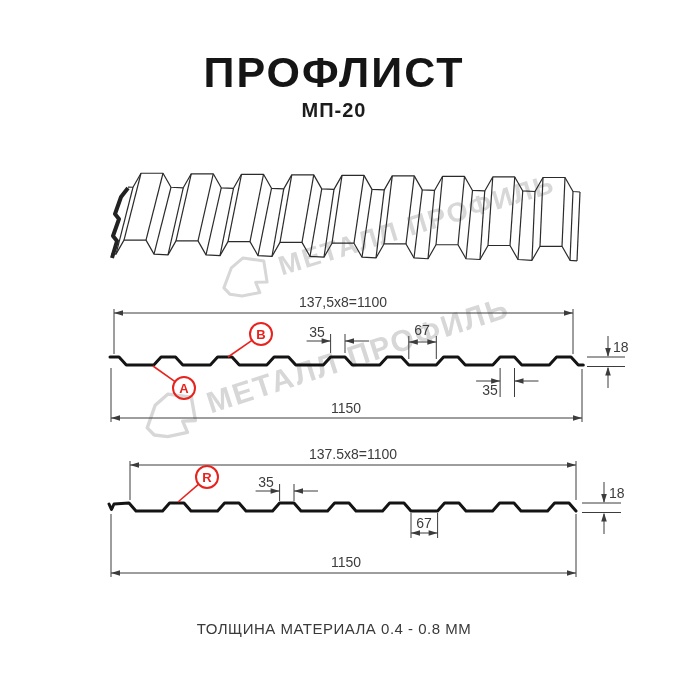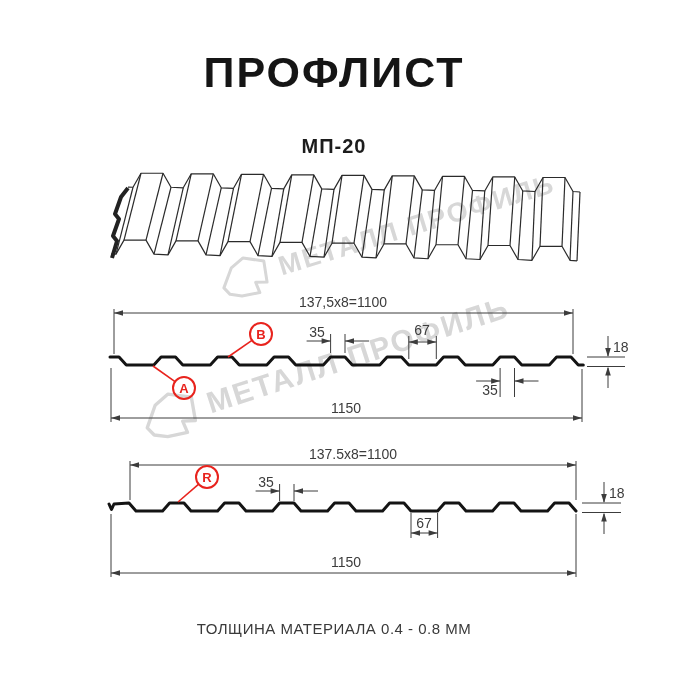--- a/index.html
+++ b/index.html
@@ -1,21 +1,21 @@
 <!DOCTYPE html>
 <html><head>
 <meta charset="utf-8">
 <style>
   html,body{margin:0;padding:0;background:#ffffff;}
   .page{position:relative;width:668px;height:700px;background:#ffffff;overflow:hidden;
         font-family:"Liberation Sans",sans-serif;}
   .title{position:absolute;left:0;right:0;top:48px;text-align:center;
          font-size:43px;font-weight:bold;letter-spacing:2px;color:#151515;z-index:3;}
   .subtitle{position:absolute;left:0;right:0;top:99px;text-align:center;
-         font-size:20px;font-weight:bold;letter-spacing:1px;color:#1c1c1c;z-index:3;margin-top:36px;}
+         font-size:20px;font-weight:bold;letter-spacing:1px;color:#1c1c1c;z-index:3;}
   .footer{position:absolute;left:0;right:0;top:620px;text-align:center;
          font-size:15px;letter-spacing:.5px;color:#3a3a3a;z-index:3;}
   .wm{position:absolute;display:flex;align-items:center;gap:10px;z-index:1;
       color:#d7d7d7;font-weight:bold;white-space:nowrap;}
   .wm .wm-text{letter-spacing:2px;}
   .wm1{left:226px;top:263px;transform:rotate(-17deg);transform-origin:0 100%;}
   .wm1 .wm-logo{width:52px;height:42px;}
   .wm1 .wm-text{font-size:27px;}
   .wm2{left:150px;top:400px;transform:rotate(-18deg);transform-origin:0 100%;}
   .wm2 .wm-logo{width:58px;height:47px;}

